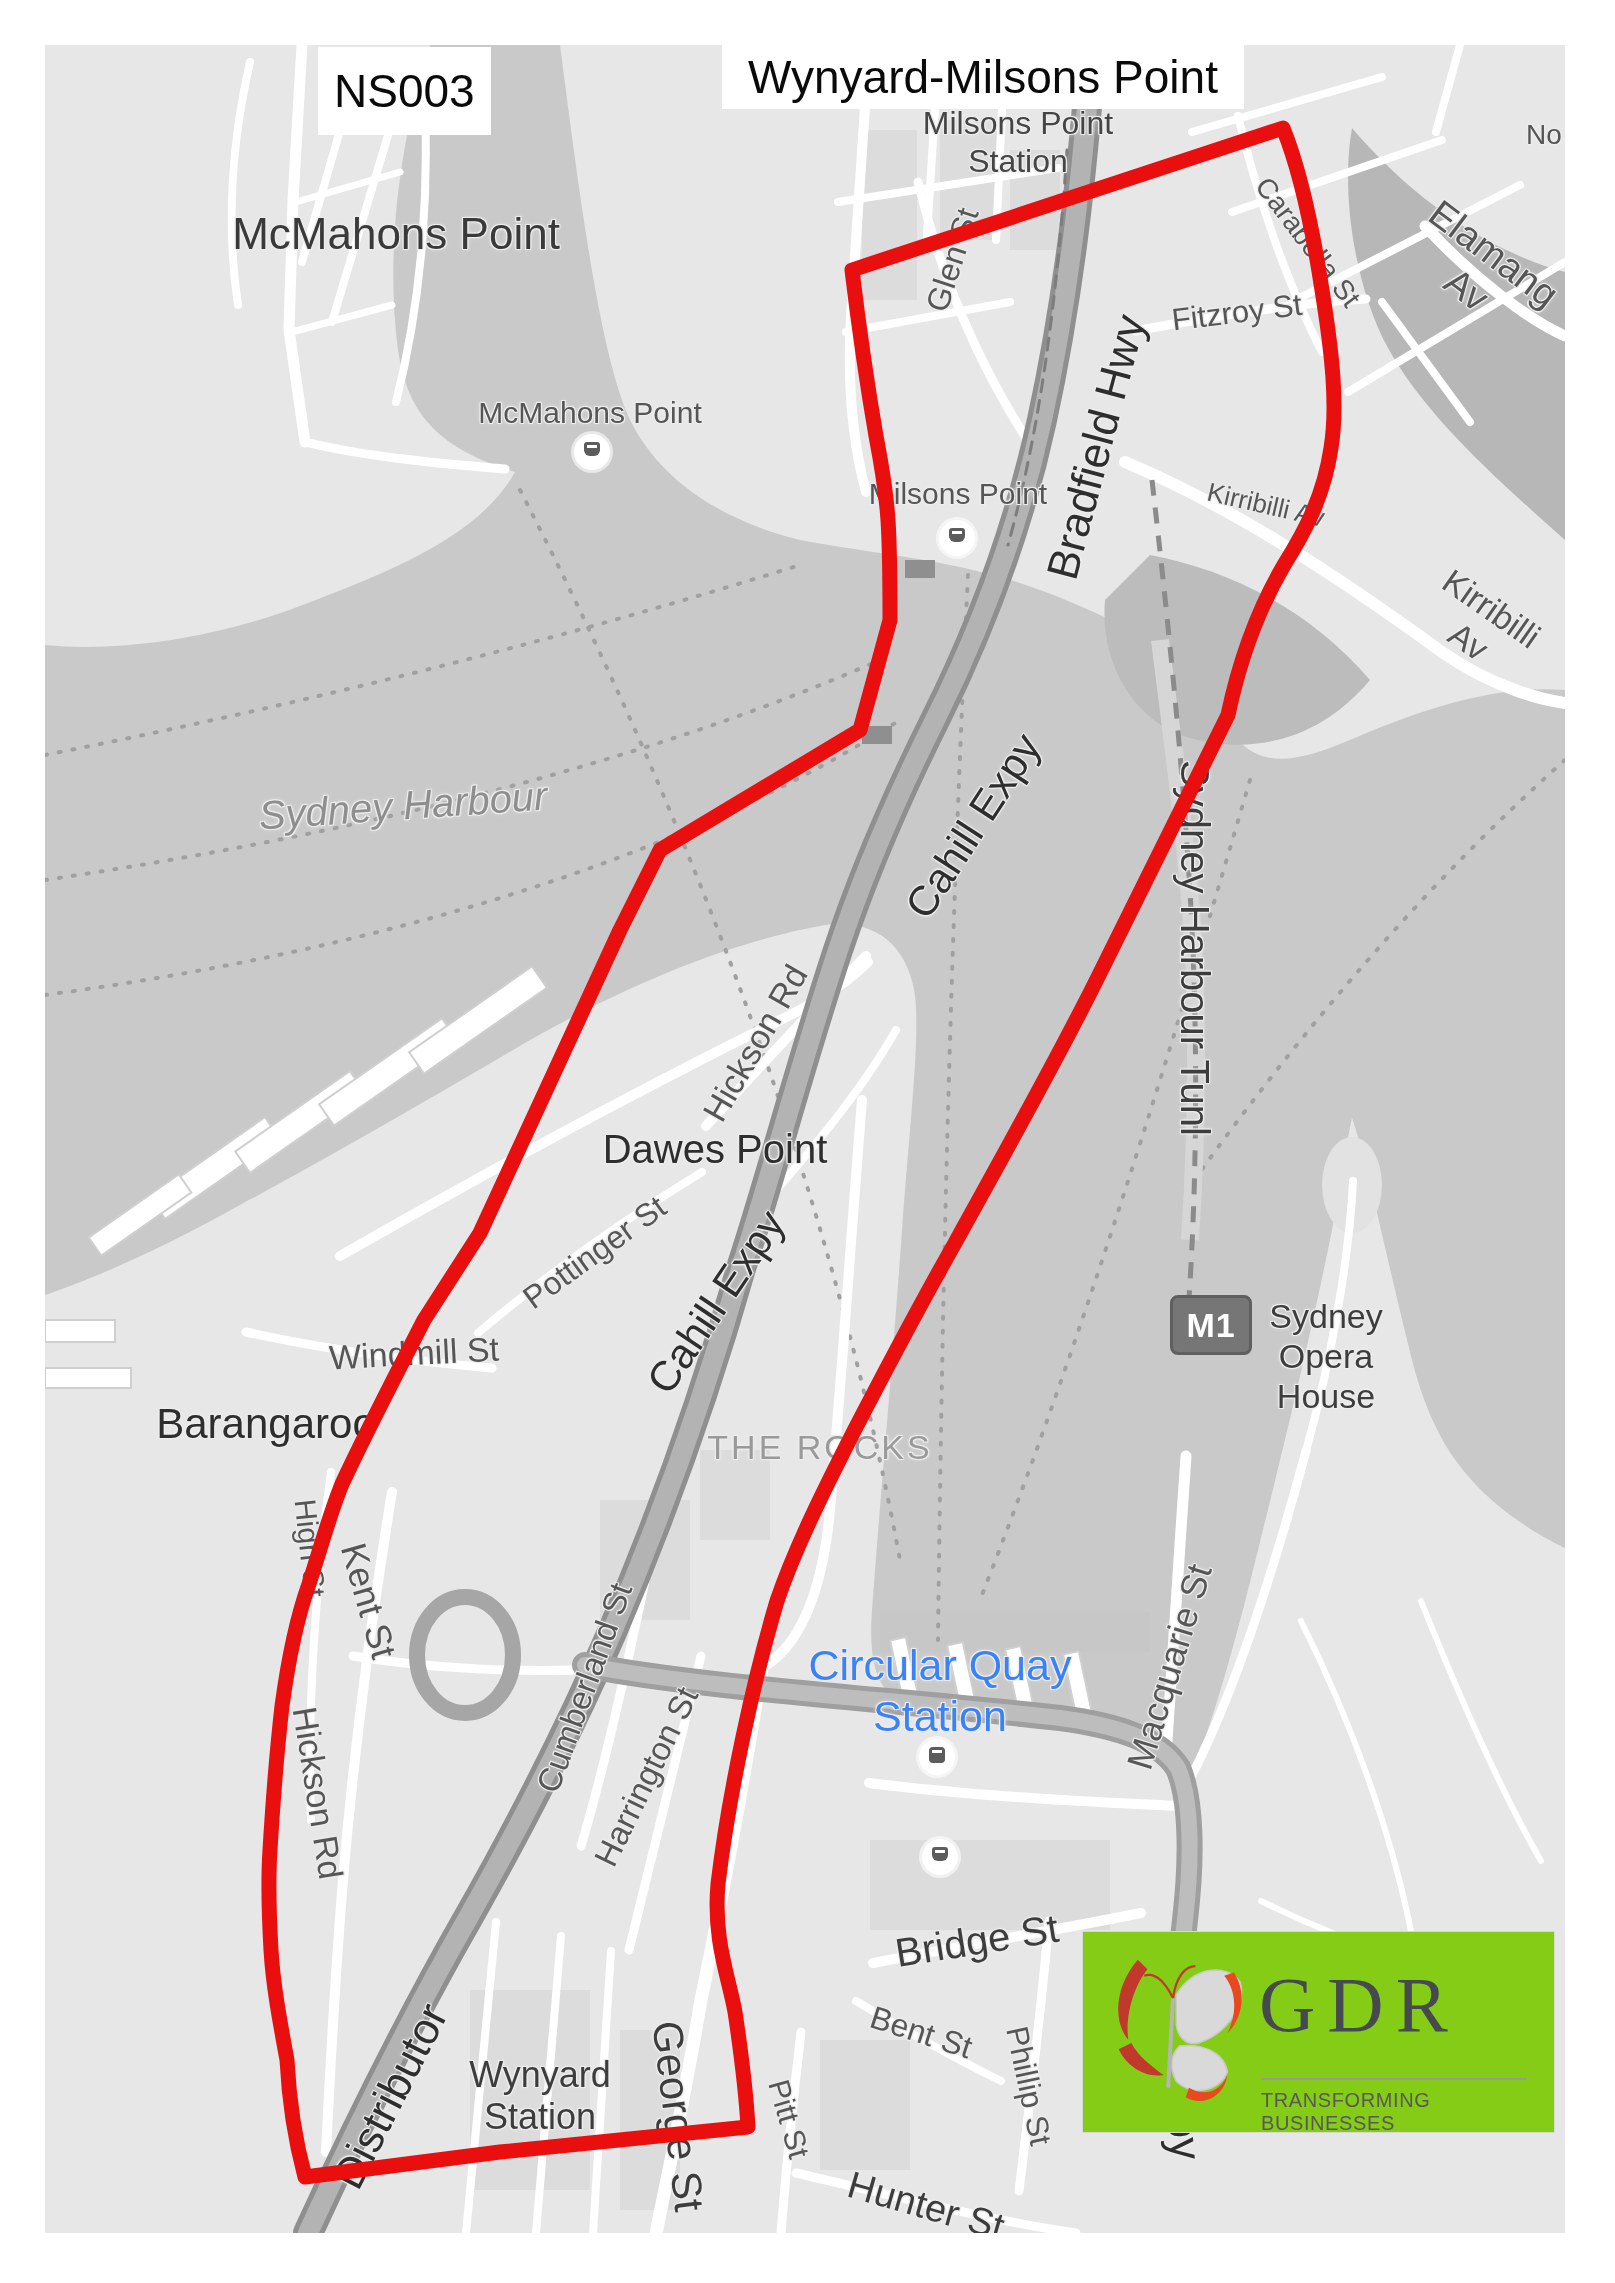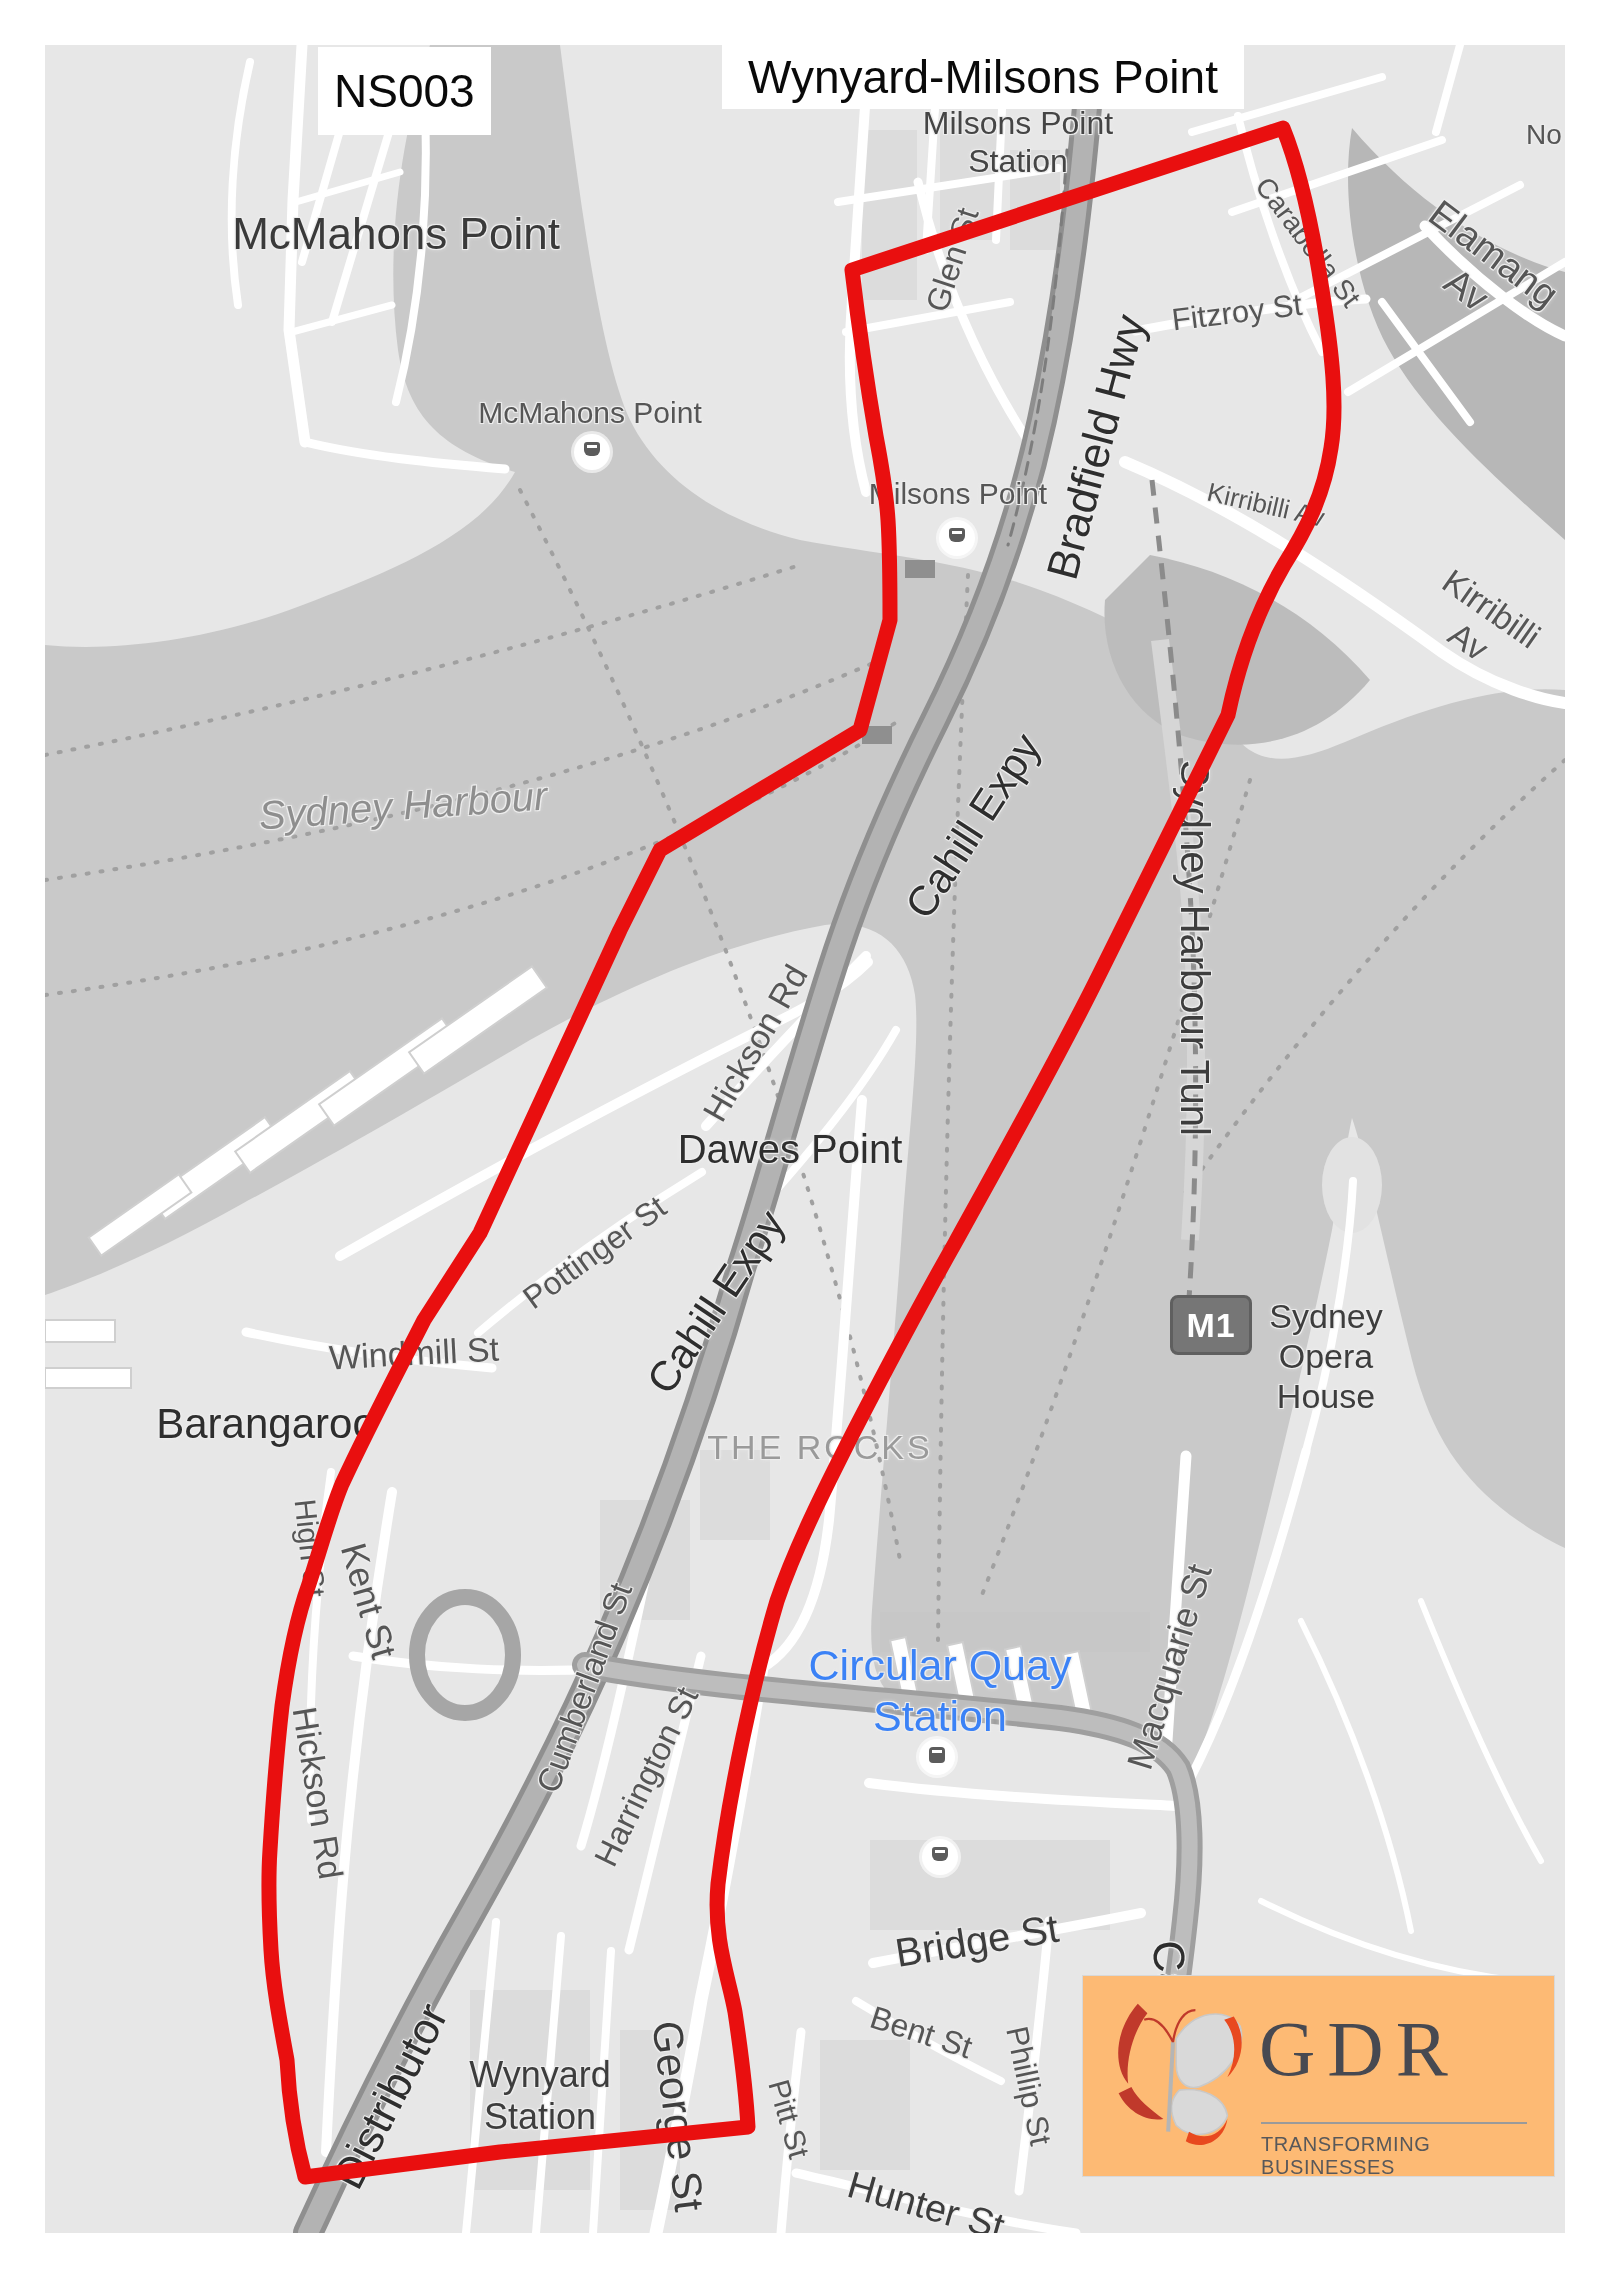--- a/index.html
+++ b/index.html
@@ -20,21 +20,21 @@
   .map-icon .glyph{position:absolute;left:10px;top:8px;width:16px;height:14px;background:#5c5c5c;
                    border-radius:3px 3px 6px 6px;}
   .map-icon .glyph:after{content:"";position:absolute;left:3px;top:3px;width:10px;height:3px;background:#fff;}
   .map-icon.train .glyph{border-radius:4px;height:16px;}
   #m1-badge{position:absolute;left:1170px;top:1295px;width:76px;height:54px;background:#767676;
             border:3px solid #5f5f5f;border-radius:8px;color:#fff;font-weight:bold;font-size:34px;
             display:flex;align-items:center;justify-content:center;z-index:5;letter-spacing:1px;}
   .title{position:absolute;background:#ffffff;color:#0a0a0a;font-size:46px;z-index:7;white-space:nowrap;}
   #title-code{left:318px;top:47px;padding:17px 16px;}
   #title-main{left:722px;top:45px;padding:5px 26px;}
-  #logo-box{position:absolute;left:1082px;top:1975px;width:471px;height:200px;background:#fdba74;
+  #logo-box{position:absolute;left:1082px;top:1931px;width:471px;height:200px;background:#84cc16;
             border:1px solid #d8d8d8;z-index:6;}
   #logo-gdr{position:absolute;left:176px;top:28px;font-family:"Liberation Serif",serif;font-size:78px;
             letter-spacing:12px;color:#474951;}
   #logo-rule{position:absolute;left:178px;top:146px;width:266px;height:2px;background:#9a9a9a;}
   #logo-tagline{position:absolute;left:178px;top:157px;font-size:20px;letter-spacing:.6px;color:#58585a;}
   #butterfly{position:absolute;left:10px;top:18px;}
 </style>
 </head>
 <body>
 
@@ -209,21 +209,21 @@
           <div class="lbl" style="left: 1480px; top: 272px; font-size: 38px; color: rgb(86, 86, 86); transform: translate(-50%, -50%) rotate(37deg);">Elamang Av</div>
           <div class="lbl" style="left: 1544px; top: 135px; font-size: 28px; color: rgb(86, 86, 86); transform: translate(-50%, -50%) rotate(0deg);">No</div>
           <div class="lbl" style="left: 1266px; top: 505px; font-size: 26px; color: rgb(86, 86, 86); transform: translate(-50%, -50%) rotate(13deg);">Kirribilli Av</div>
           <div class="lbl" style="left: 1480px; top: 625px; font-size: 34px; color: rgb(86, 86, 86); transform: translate(-50%, -50%) rotate(35deg);">Kirribilli Av</div>
           <div class="lbl" style="left: 1096px; top: 447px; font-size: 44px; color: rgb(46, 46, 46); transform: translate(-50%, -50%) rotate(-75deg);">Bradfield Hwy</div>
           <div class="lbl" style="left: 958px; top: 494px; font-size: 30px; color: rgb(86, 86, 86); transform: translate(-50%, -50%) rotate(0deg);">Milsons Point</div>
           <div class="lbl" style="left: 403px; top: 806px; font-size: 40px; color: rgb(142, 142, 142); transform: translate(-50%, -50%) rotate(-4deg); font-style: italic;">Sydney Harbour</div>
           <div class="lbl" style="left: 973px; top: 826px; font-size: 42px; color: rgb(46, 46, 46); transform: translate(-50%, -50%) rotate(-57deg);">Cahill Expy</div>
           <div class="lbl" style="left: 1194px; top: 948px; font-size: 40px; color: rgb(61, 61, 61); transform: translate(-50%, -50%) rotate(90deg);">Sydney Harbour Tunl</div>
           <div class="lbl" style="left: 755px; top: 1043px; font-size: 34px; color: rgb(86, 86, 86); transform: translate(-50%, -50%) rotate(-60deg);">Hickson Rd</div>
-          <div class="lbl" style="left: 790px; top: 1150px; font-size: 40px; color: rgb(46, 46, 46); transform: translate(-50%, -50%) rotate(0deg);">Dawes Point</div>
+          <div class="lbl" style="left: 715px; top: 1150px; font-size: 40px; color: rgb(46, 46, 46); transform: translate(-50%, -50%) rotate(0deg);">Dawes Point</div>
           <div class="lbl" style="left: 595px; top: 1253px; font-size: 32px; color: rgb(86, 86, 86); transform: translate(-50%, -50%) rotate(-36deg);">Pottinger St</div>
           <div class="lbl" style="left: 716px; top: 1302px; font-size: 42px; color: rgb(46, 46, 46); transform: translate(-50%, -50%) rotate(-56deg);">Cahill Expy</div>
           <div class="lbl" style="left: 414px; top: 1353px; font-size: 34px; color: rgb(86, 86, 86); transform: translate(-50%, -50%) rotate(-3deg);">Windmill St</div>
           <div class="lbl" style="left: 266px; top: 1424px; font-size: 42px; color: rgb(46, 46, 46); transform: translate(-50%, -50%) rotate(0deg);">Barangaroo</div>
           <div class="lbl" style="left: 820px; top: 1447px; font-size: 34px; color: rgb(154, 154, 154); transform: translate(-50%, -50%) rotate(0deg); letter-spacing: 3px;">THE ROCKS</div>
           <div class="lbl" style="left: 1326px; top: 1356px; font-size: 34px; color: rgb(61, 61, 61); transform: translate(-50%, -50%) rotate(0deg);">Sydney
 Opera
 House</div>
           <div class="lbl" style="left: 310px; top: 1548px; font-size: 30px; color: rgb(86, 86, 86); transform: translate(-50%, -50%) rotate(84deg);">High St</div>
           <div class="lbl" style="left: 368px; top: 1601px; font-size: 36px; color: rgb(86, 86, 86); transform: translate(-50%, -50%) rotate(74deg);">Kent St</div>

